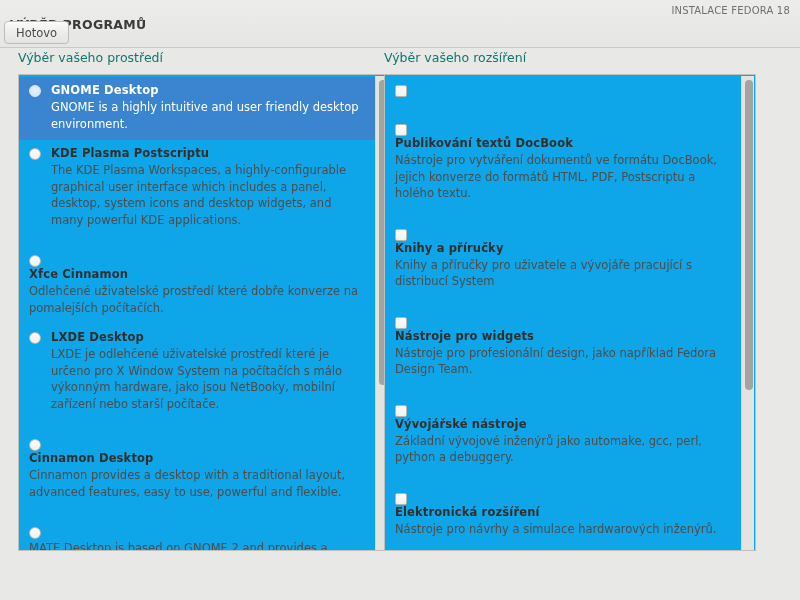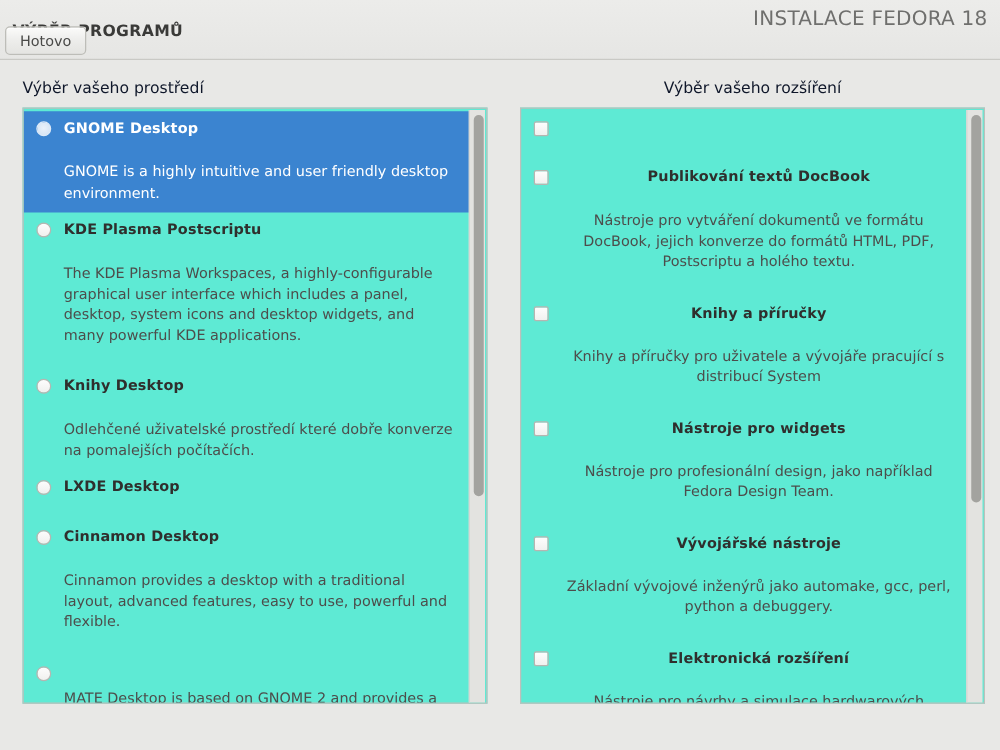--- a/index.html
+++ b/index.html
@@ -24,21 +24,21 @@
   }
   .page-title {
     position: absolute; left: 10px; top: 4px;
     font-size: 12.5px; font-weight: bold;
     letter-spacing: .3px;
     color: #3a3a38;
     margin-top: 13px;
   }
   .install-label {
     position: absolute; right: 10px; top: 5px;
-    font-size: 16px;
+    font-size: 10px;
     color: #6f6f6d;
     letter-spacing: .2px;
   }
   .done-button {
     position: absolute; left: 4px; top: 21px;
     height: 23px;
     padding: 0 11px;
     display: flex; align-items: center;
     font-size: 11.5px;
     color: #4a4a48;
@@ -50,34 +50,34 @@
   }
 
   
   .body {
     position: absolute; left: 0; top: 49px;
     width: 800px; height: 551px;
     background: #e8e8e6;
   }
   .column { position: absolute; top: 0; }
   .column.left  { left: 18px;  width: 372px; }
-  .column.right { left: 416px; width: 372px; text-align: center; }
+  .column.right { left: 384px; width: 372px; }
 
   .col-title {
     font-size: 12.5px;
-    color: #0f172a;
+    color: #0f766e;
     margin-bottom: 9px;
-    padding-top: 13px;
+    padding-top: 1px;
   }
 
   .listbox {
     position: relative;
     width: 372px;
     height: 477px;
-    background: #5eead4;
+    background: #0ea5e9;
     border: 1px solid #bfbfbb;
     overflow: hidden;
   }
 
   .list-inner {
     position: absolute;
     left: 0; top: 0;
     width: 358px;
     padding: 2px 0 0 0;
   }
@@ -119,27 +119,27 @@
     font-size: 11.5px;
     font-weight: bold;
     color: #2f2f2d;
     line-height: 15px;
     letter-spacing: .15px;
   }
   .row .desc {
     font-size: 11.5px;
     color: #4d4d4b;
     line-height: 16.5px;
-    margin-top: 19px;
+    margin-top: 1px;
   }
   .row.selected .name,
   .row.selected .desc { color: #ffffff; }
 
   
-  .row.gap-top { margin-top: 11px; }
+  .row.gap-top { margin-top: 11px; flex-direction: column; }
 
   
   .scrollbar {
     position: absolute;
     top: 1px; right: 1px;
     width: 13px;
     height: 475px;
     background: #e3e3e0;
     border-left: 1px solid #d6d6d2;
   }
@@ -186,30 +186,31 @@
               <div class="txt">
                 <div class="name">KDE Plasma Postscriptu</div>
                 <div class="desc">The KDE Plasma Workspaces, a highly-configurable graphical user interface which includes a panel, desktop, system icons and desktop widgets, and many powerful KDE applications.</div>
               </div>
             </div>
             <div class="row gap-top">
               <div class="ctl">
                 <span class="radio"></span>
               </div>
               <div class="txt">
-                <div class="name">Knihy Desktop</div>
+                <div class="name">Xfce Cinnamon</div>
                 <div class="desc">Odlehčené uživatelské prostředí které dobře konverze na pomalejších počítačích.</div>
               </div>
             </div>
             <div class="row">
               <div class="ctl">
                 <span class="radio"></span>
               </div>
               <div class="txt">
                 <div class="name">LXDE Desktop</div>
+                <div class="desc">LXDE je odlehčené uživatelské prostředí které je určeno pro X Window System na počítačích s málo výkonným hardware, jako jsou NetBooky, mobilní zařízení nebo starší počítače.</div>
               </div>
             </div>
             <div class="row gap-top">
               <div class="ctl">
                 <span class="radio"></span>
               </div>
               <div class="txt">
                 <div class="name">Cinnamon Desktop</div>
                 <div class="desc">Cinnamon provides a desktop with a traditional layout, advanced features, easy to use, powerful and flexible.</div>
               </div>

